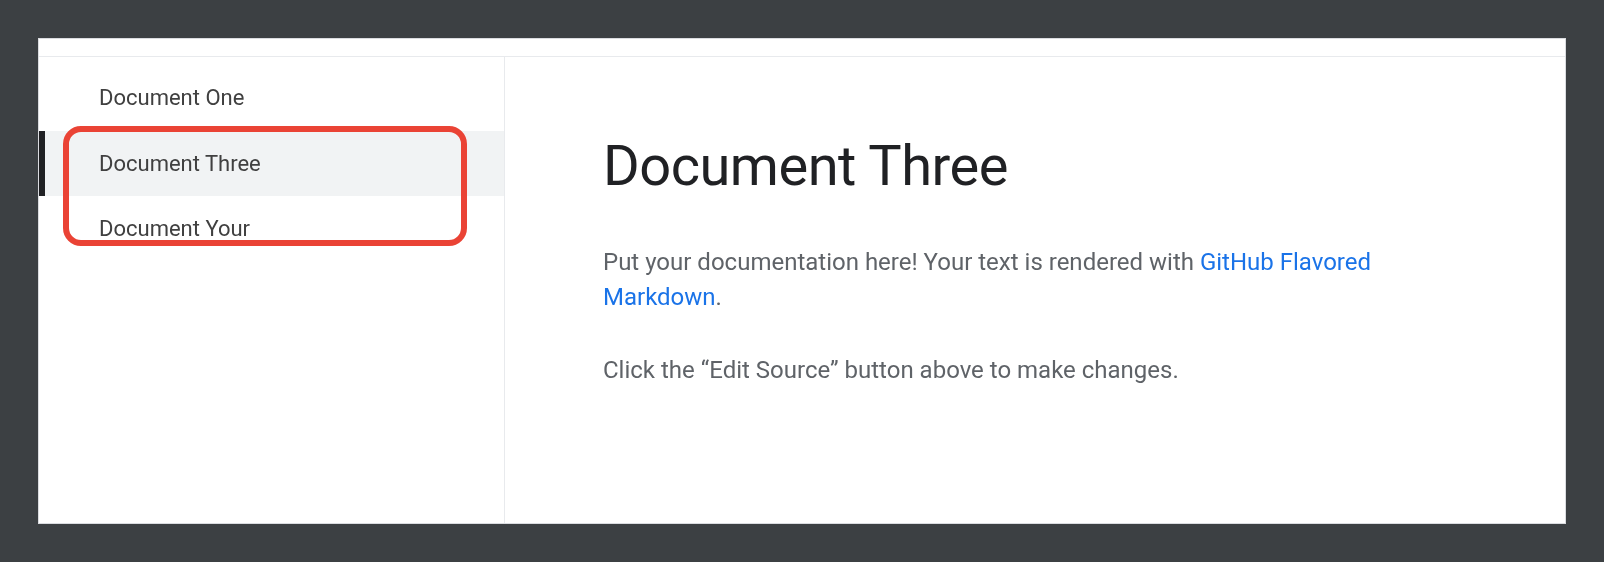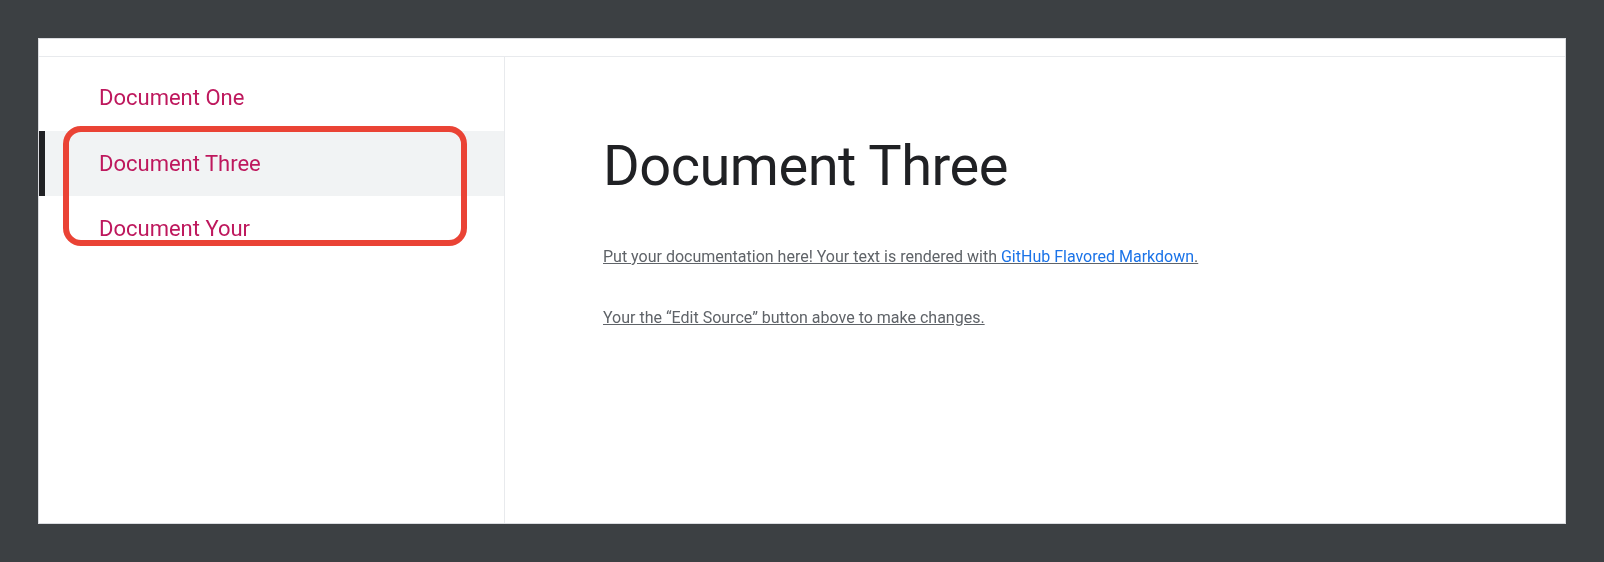--- a/index.html
+++ b/index.html
@@ -33,21 +33,21 @@
     }
     .sidebar {
       width: 466px;
       border-right: 1px solid #e8eaed;
       padding-top: 8px;
       position: relative;
     }
     .sidebar-item {
       padding: 18px 26px 18px 60px;
       font-size: 22px;
-      color: #be185d;
+      color: #404040;
       cursor: pointer;
       line-height: 1.35;
       position: relative;
     }
     .sidebar-item.active {
       background: #f1f3f4;
     }
     .sidebar-item.active::before {
       content: "";
       position: absolute;
@@ -75,25 +75,24 @@
       padding: 76px 90px 40px 98px;
     }
     .main h1 {
       font-size: 56px;
       font-weight: 400;
       color: #202124;
       margin-bottom: 46px;
       letter-spacing: -0.5px;
     }
     .main p {
-      font-size: 16px;
+      font-size: 24px;
       color: #5f6368;
       line-height: 1.45;
       margin-bottom: 38px;
-      text-decoration: underline;
     }
     .main a {
       color: #1a73e8;
       text-decoration: none;
     }
   </style>
 </head>
 <body>
 
 <div class="window">
@@ -109,16 +108,16 @@
       <div class="sidebar-item">
         <span>Document Your</span>
       </div>
       <div class="highlight-box"></div>
     </nav>
     <main class="main">
       <h1>Document Three</h1>
       <p>
         <span>Put your documentation here! Your text is rendered with </span><a href="#">GitHub Flavored Markdown</a><span>.</span>
       </p>
-      <p>Your the “Edit Source” button above to make changes.</p>
+      <p>Click the “Edit Source” button above to make changes.</p>
     </main>
   </div>
 </div>
 
 </body></html>

